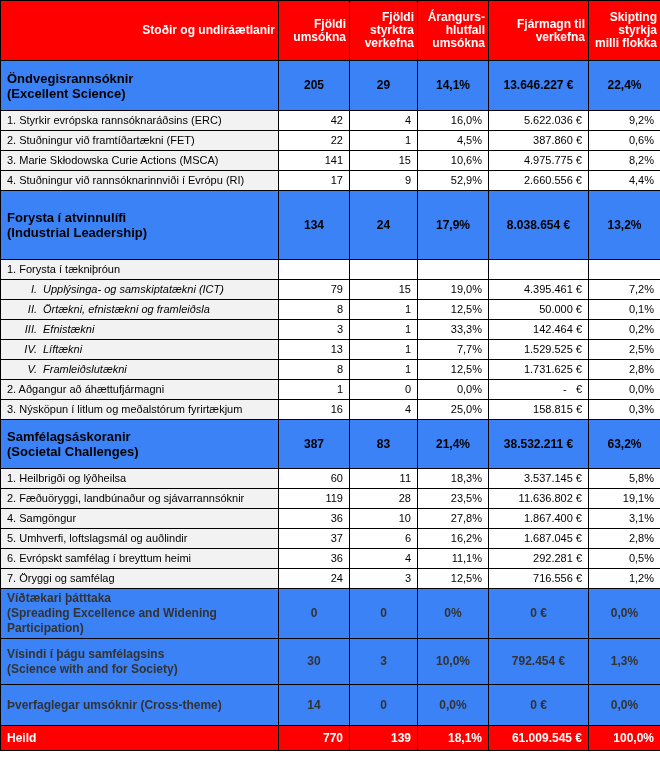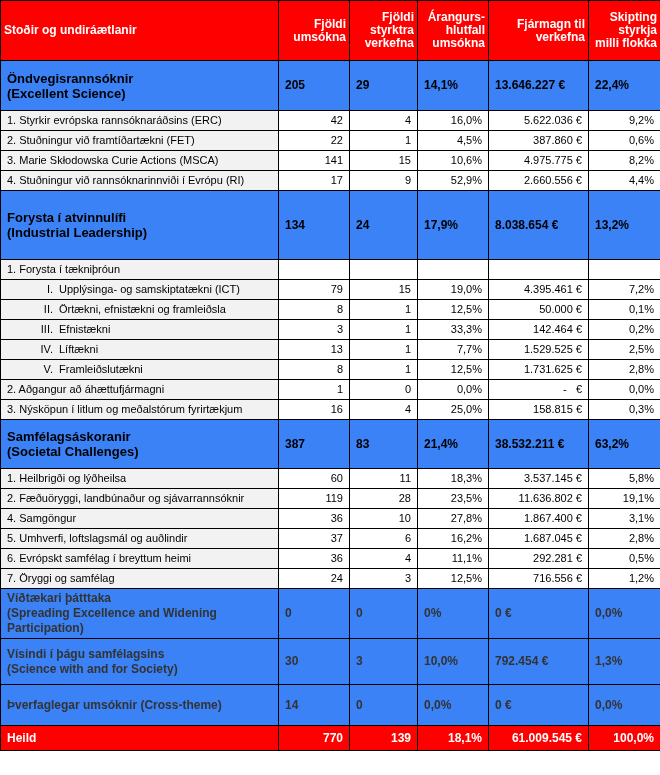--- a/index.html
+++ b/index.html
@@ -1,30 +1,30 @@
 <!DOCTYPE html>
 <html><head>
 <meta charset="utf-8">
 <style>
   html, body { margin:0; padding:0; background:#ffffff; }
   body { width:660px; height:775px; overflow:hidden; font-family:"Liberation Sans", sans-serif; color:#000; }
   table { border-collapse:collapse; table-layout:fixed; width:660px; position:absolute; left:0; top:0; }
   td, th { border:1.5px solid #000; padding:0 6px; font-size:11px; line-height:13px; overflow:hidden; white-space:nowrap; }
   col.c0 { width:278px; } col.c1 { width:71px; } col.c2 { width:68px; } col.c3 { width:71px; } col.c4 { width:100px; } col.c5 { width:72px; }
   thead th { background:#ff0000; color:#fff; font-weight:bold; font-size:12px; line-height:13px; text-align:right; height:59px; white-space:normal; padding:0 3px; }
-  thead th.first { text-align:left; }
+  thead th.first { text-align:right; }
   tr.section td { background:#3b82f6; font-weight:bold; font-size:12px; }
-  tr.section td.num { text-align:left; }
+  tr.section td.num { text-align:center; }
   tr.section td.lbl { white-space:normal; line-height:15px; font-size:13px; }
   tr.section.s2 td.lbl { font-size:12px; color:#333; line-height:15px; }
   tr.section.s2 td.num { color:#333; }
   tr.sub td { height:19px; background:#fff; }
   tr.sub td.lbl { background:#f2f2f2; }
   tr.sub td.num { text-align:right; }
-  tr.sub td.lbl.roman { padding-left:16px; }
+  tr.sub td.lbl.roman { padding-left:0;font-style:italic; }
   .rn { display:inline-block; width:36px; text-align:right; margin-right:6px; }
   tr.total td { background:#ff0000; color:#fff; font-weight:bold; font-size:12px; height:24px; }
   tr.total td.num { text-align:right; }
 </style>
 </head>
 <body>
 
 <table>
   <colgroup>
       <col class="c0">

